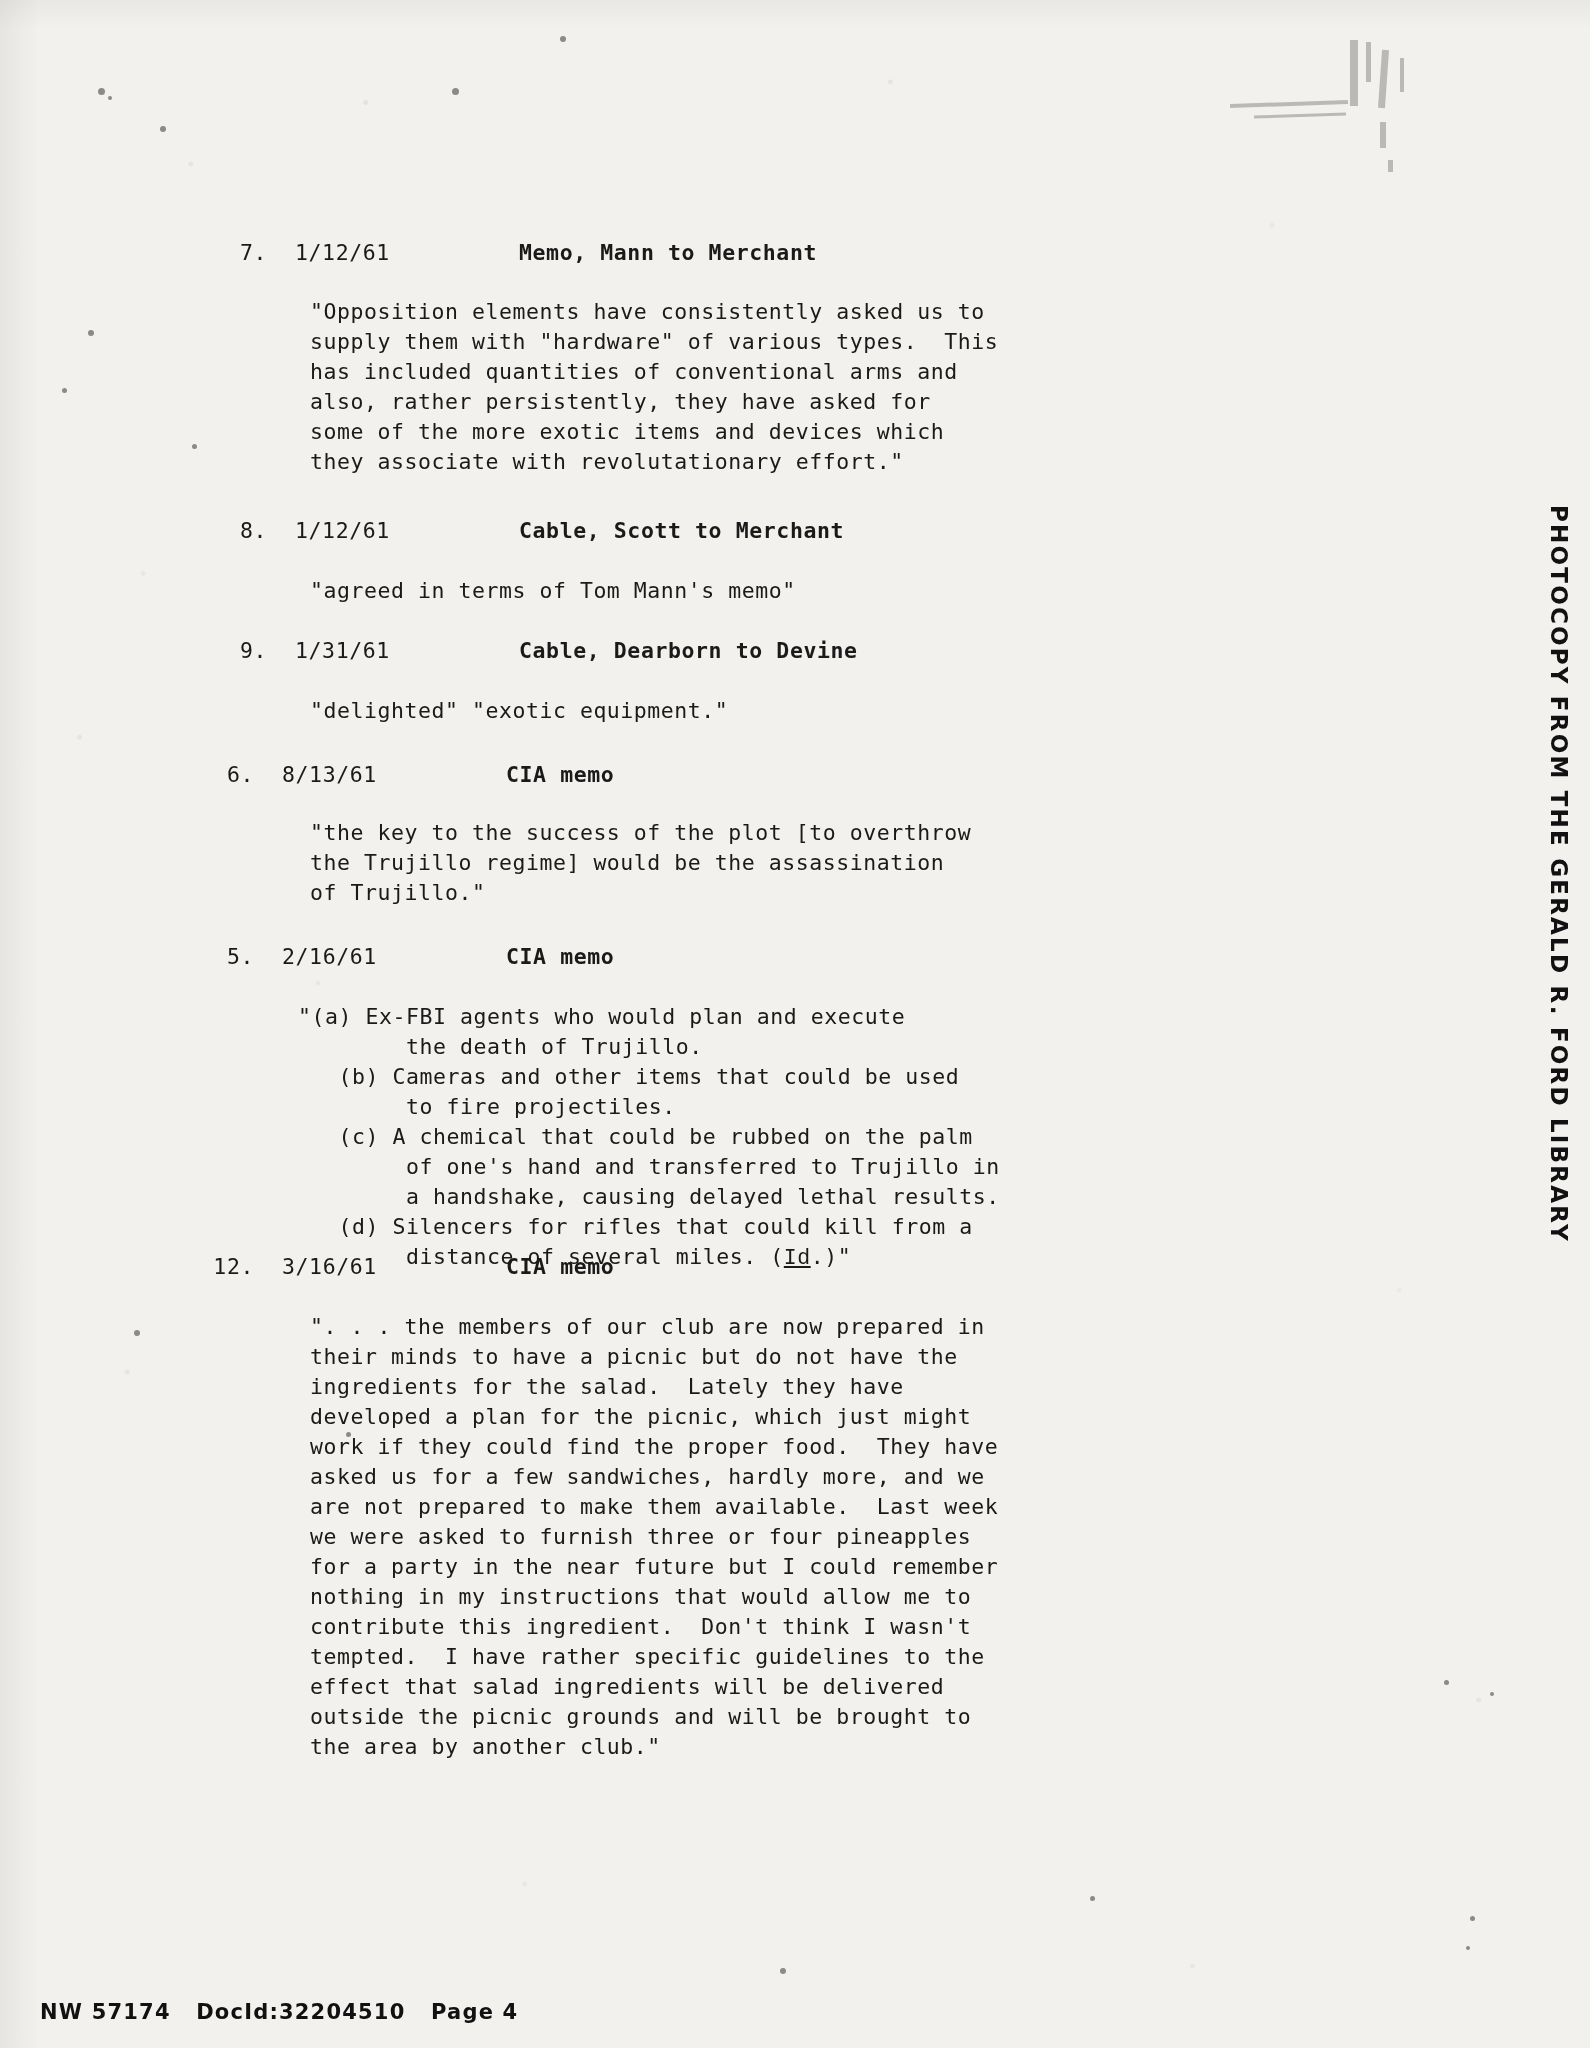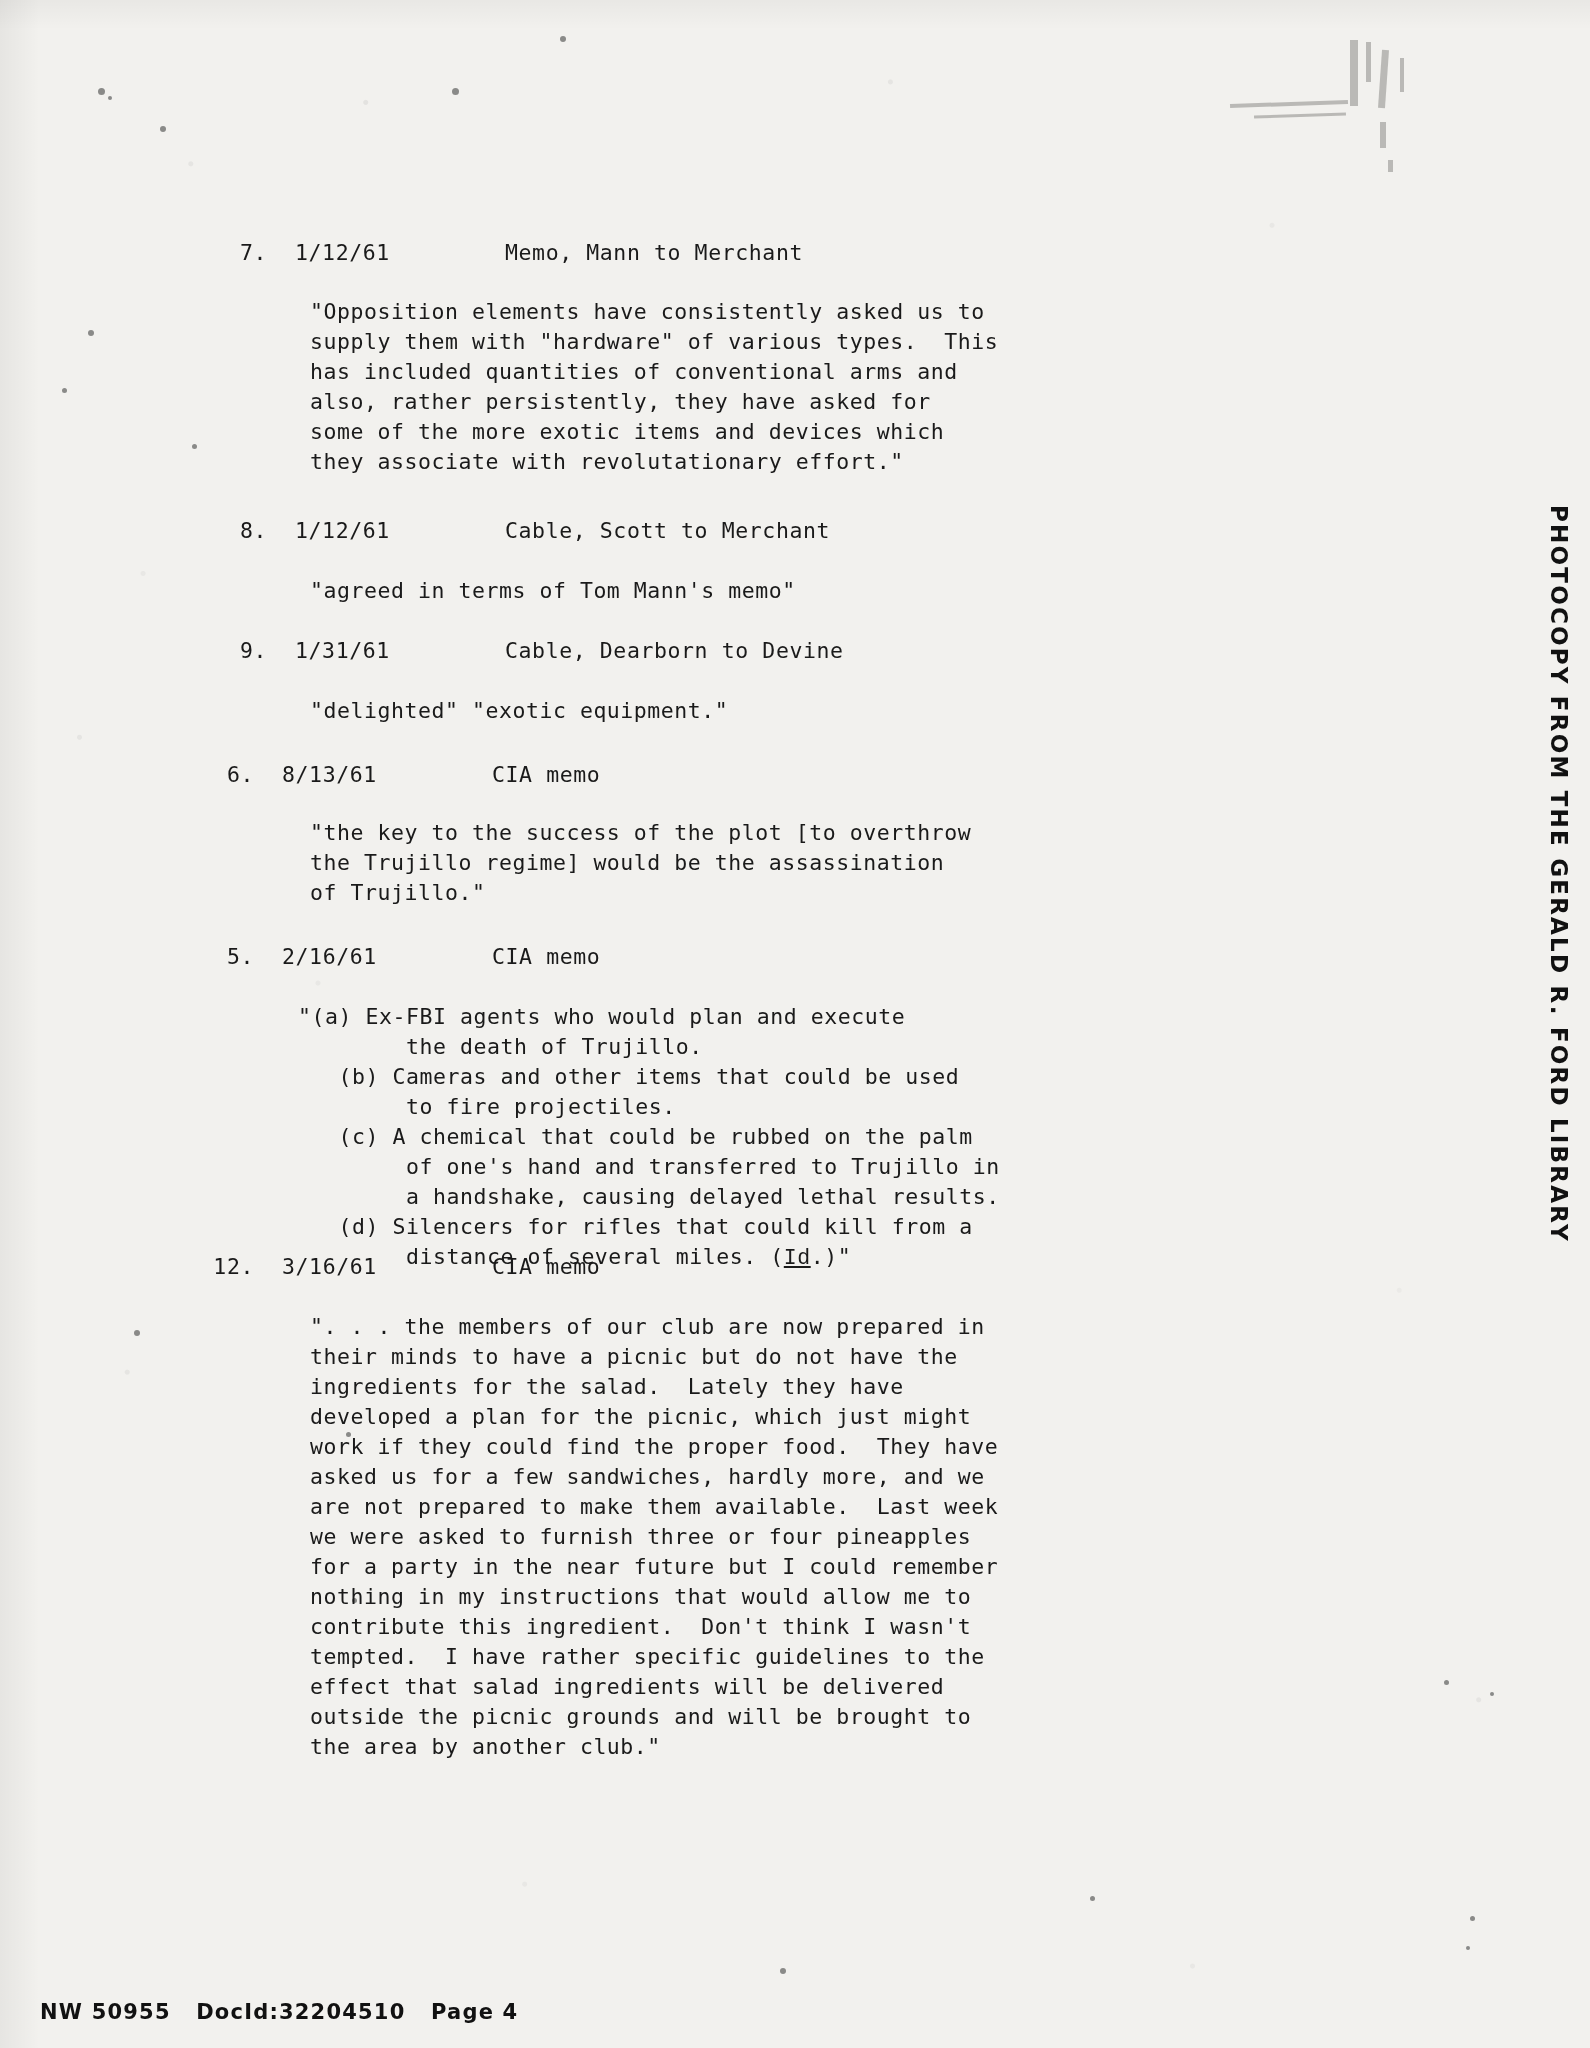--- a/index.html
+++ b/index.html
@@ -77,22 +77,23 @@
     text-align: right;
     white-space: pre;
   }
   .entry .date {
     position: absolute;
     left: 100px;
     white-space: pre;
   }
   .entry .title {
     position: absolute;
-    left: 310px;
-    white-space: pre;
+    left: 324px;
+    white-space: pre;
+    font-weight: bold;
   }
   .quote {
     position: absolute;
     left: 310px;
     white-space: pre;
     font-size: 21.5px;
     line-height: 30px;
     letter-spacing: 0.55px;
   }
   .quote.lines {
@@ -249,15 +250,15 @@
 contribute this ingredient.  Don't think I wasn't
 tempted.  I have rather specific guidelines to the
 effect that salad ingredients will be delivered
 outside the picnic grounds and will be brought to
 the area by another club."</div>
 
   </div>
 
   <div class="side-stamp">PHOTOCOPY FROM THE GERALD R. FORD LIBRARY</div>
 
-  <div class="footer">NW 50955   DocId:32204510   Page 4</div>
+  <div class="footer">NW 57174   DocId:32204510   Page 4</div>
 
 </div>
 
 </body></html>

